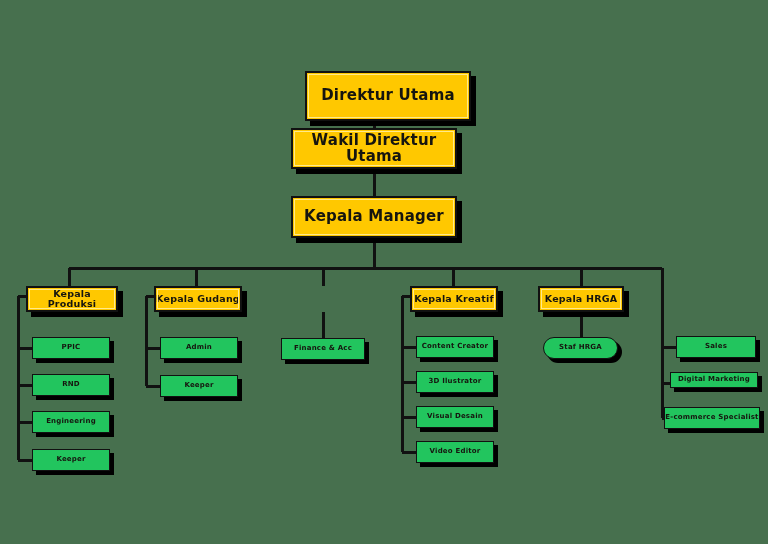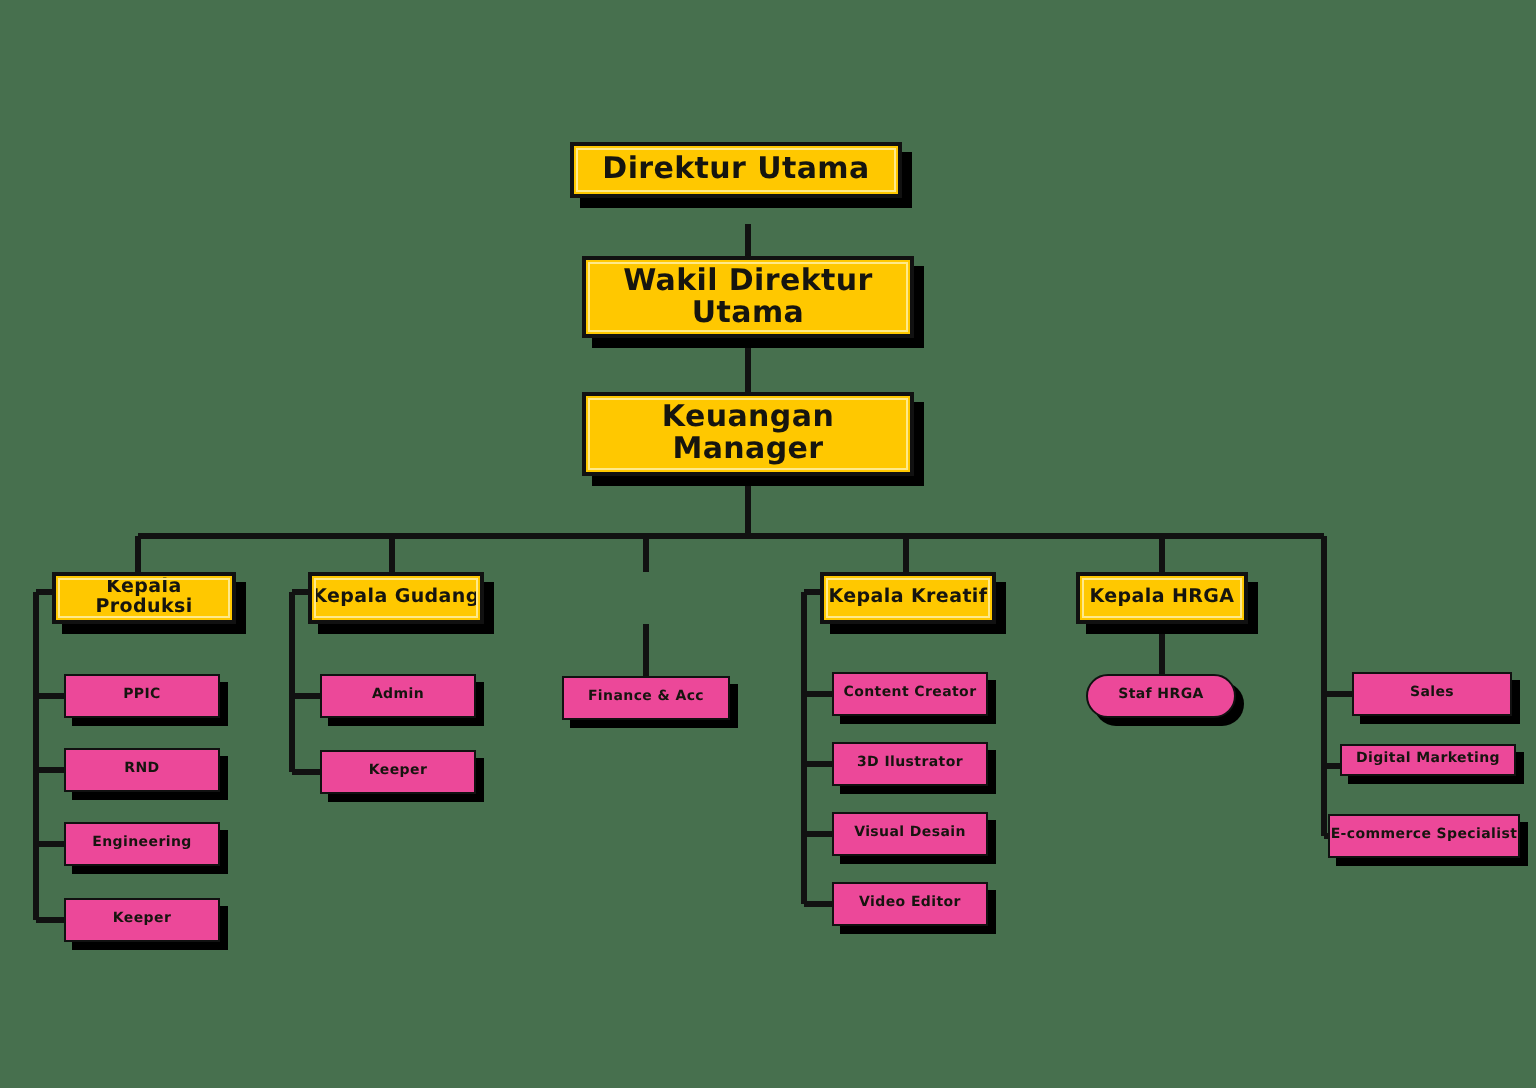--- a/index.html
+++ b/index.html
@@ -29,21 +29,21 @@
     background:#ffc800;
     outline:1.5px solid #ffe98a;
     outline-offset:-4px;
     z-index:5;
     letter-spacing:.2px;
     line-height:1.05;
   }
   .node.lvl1{ background:#ffc800; font-size:15px; }
   .node.lvl2{ background:#ffc800; font-size:9.5px; }
   .node.leaf{
-    background:#ec4899;
+    background:#22c55e;
     font-size:7px;
     border:1.5px solid #111111;
     box-shadow:4px 4px 0 0 #000000;
     outline:none;
   }
 </style>
 </head>
 <body>
 
 <div id="chart">
@@ -88,25 +88,25 @@
       <line x1="402" y1="296" x2="412" y2="296"></line>
       <line x1="402" y1="347" x2="416" y2="347"></line>
       <line x1="402" y1="382" x2="416" y2="382"></line>
       <line x1="402" y1="417" x2="416" y2="417"></line>
       <line x1="402" y1="452" x2="416" y2="452"></line>
 
       <line x1="581" y1="312" x2="581" y2="337"></line>
     </g>
   </svg>
 
-  <div class="node lvl1" style="left:285px;top:71px;width:166px;height:28px;">Direktur Utama</div>
+  <div class="node lvl1" style="left:305px;top:71px;width:166px;height:50px;">Direktur Utama</div>
 
   <div class="node lvl1" style="left:291px;top:128px;width:166px;height:41px;">Wakil Direktur Utama</div>
 
-  <div class="node lvl1" style="left:291px;top:196px;width:166px;height:42px;">Keuangan Manager</div>
+  <div class="node lvl1" style="left:291px;top:196px;width:166px;height:42px;">Kepala Manager</div>
 
   <div class="node lvl2" style="left:26px;top:286px;width:92px;height:26px;">Kepala Produksi</div>
 
   <div class="node lvl2" style="left:154px;top:286px;width:88px;height:26px;">Kepala Gudang</div>
 
 
   <div class="node lvl2" style="left:410px;top:286px;width:88px;height:26px;text-align:right;">Kepala Kreatif</div>
 
   <div class="node lvl2" style="left:538px;top:286px;width:86px;height:26px;text-align:right;">Kepala HRGA</div>
 

